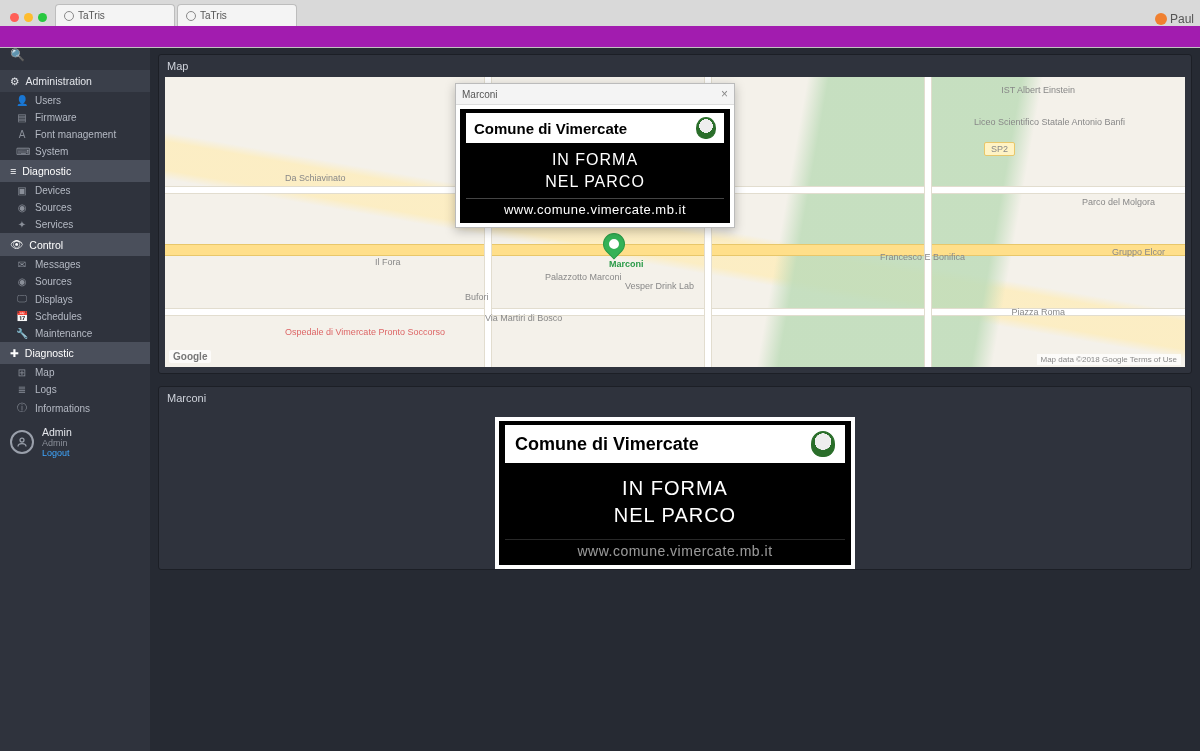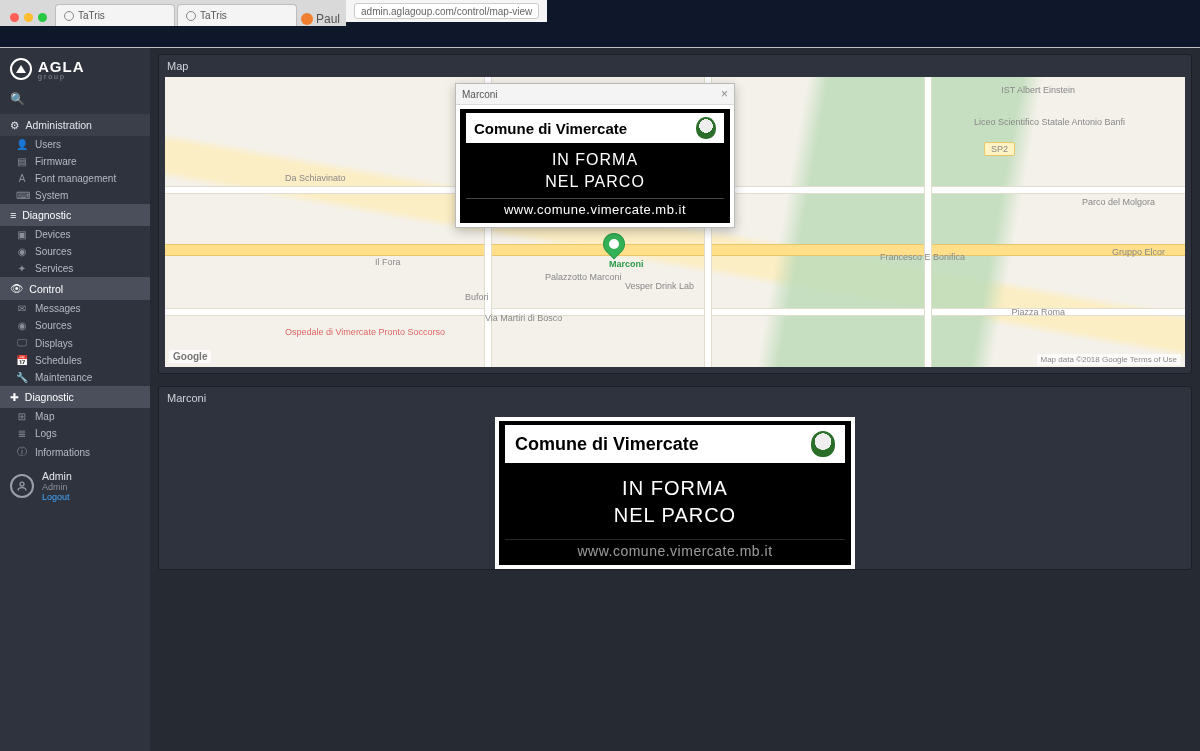--- a/index.html
+++ b/index.html
@@ -9,24 +9,24 @@
     font-size: 11px;
     color: #c0c4cc;
     width: 1200px;
     height: 751px;
     overflow: hidden;
   }
 
   
   .chrome {
     height: 48px;
-    background: #0f172a;
+    background: #a21caf;
     border-bottom: 1px solid #c0c0c0;
     display: flex;
-    flex-direction: row;
+    flex-direction: column;
   }
   .chrome-tabs {
     display: flex;
     align-items: flex-end;
     height: 26px;
     padding-left: 6px;
     gap: 2px;
     background: #d9d9d9;
   }
   .traffic { display: flex; gap: 5px; padding: 0 6px 4px 4px; align-items: center;}
@@ -225,37 +225,25 @@
     <div class="tab">
       <span class="dot"></span>
       <span>TaTris</span>
     </div>
     <div style="flex:1"></div>
     <div class="chrome-user">
       <span class="av"></span>
       <span>Paul</span>
     </div>
   </div>
-  <div class="chrome-url">
-    <div class="urlbar">
-      <span>admin.aglagoup.com/control/map-view</span>
-    </div>
-  </div>
 </div>
 
 <div class="app">
 
   <aside class="sidebar">
-    <div class="brand">
-      <div class="brand-logo"></div>
-      <div>
-        <div class="brand-name">AGLA</div>
-        <div class="brand-sub">group</div>
-      </div>
-    </div>
     <div class="search-row">
       <span class="icon">🔍</span>
     </div>
 
     <div id="nav">
         <div class="nav-group-title">
           <span class="icon">⚙</span>
           <span>Administration</span>
         </div>
         <div class="nav-item">

